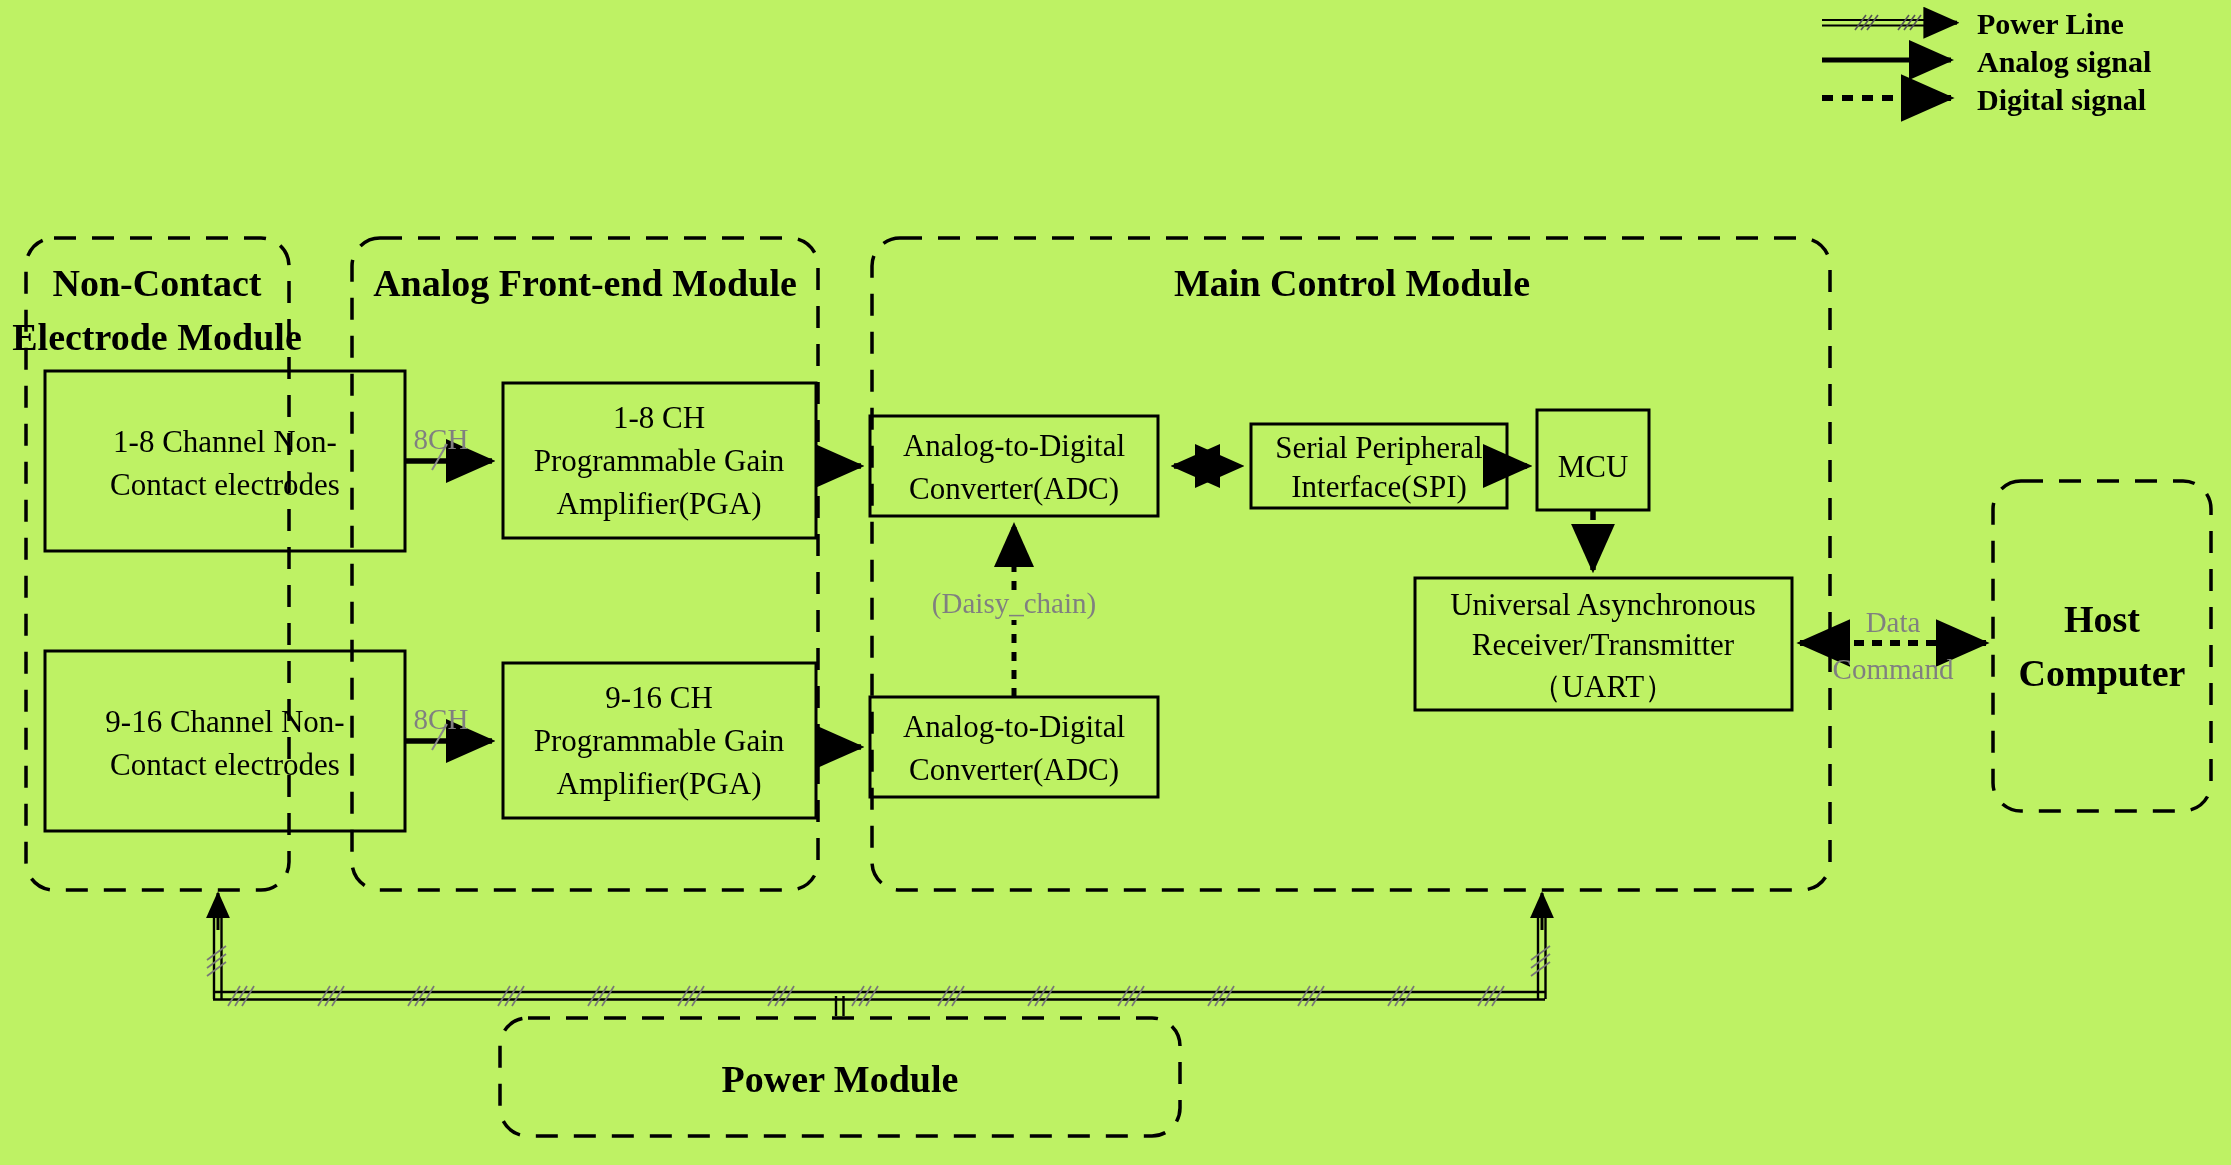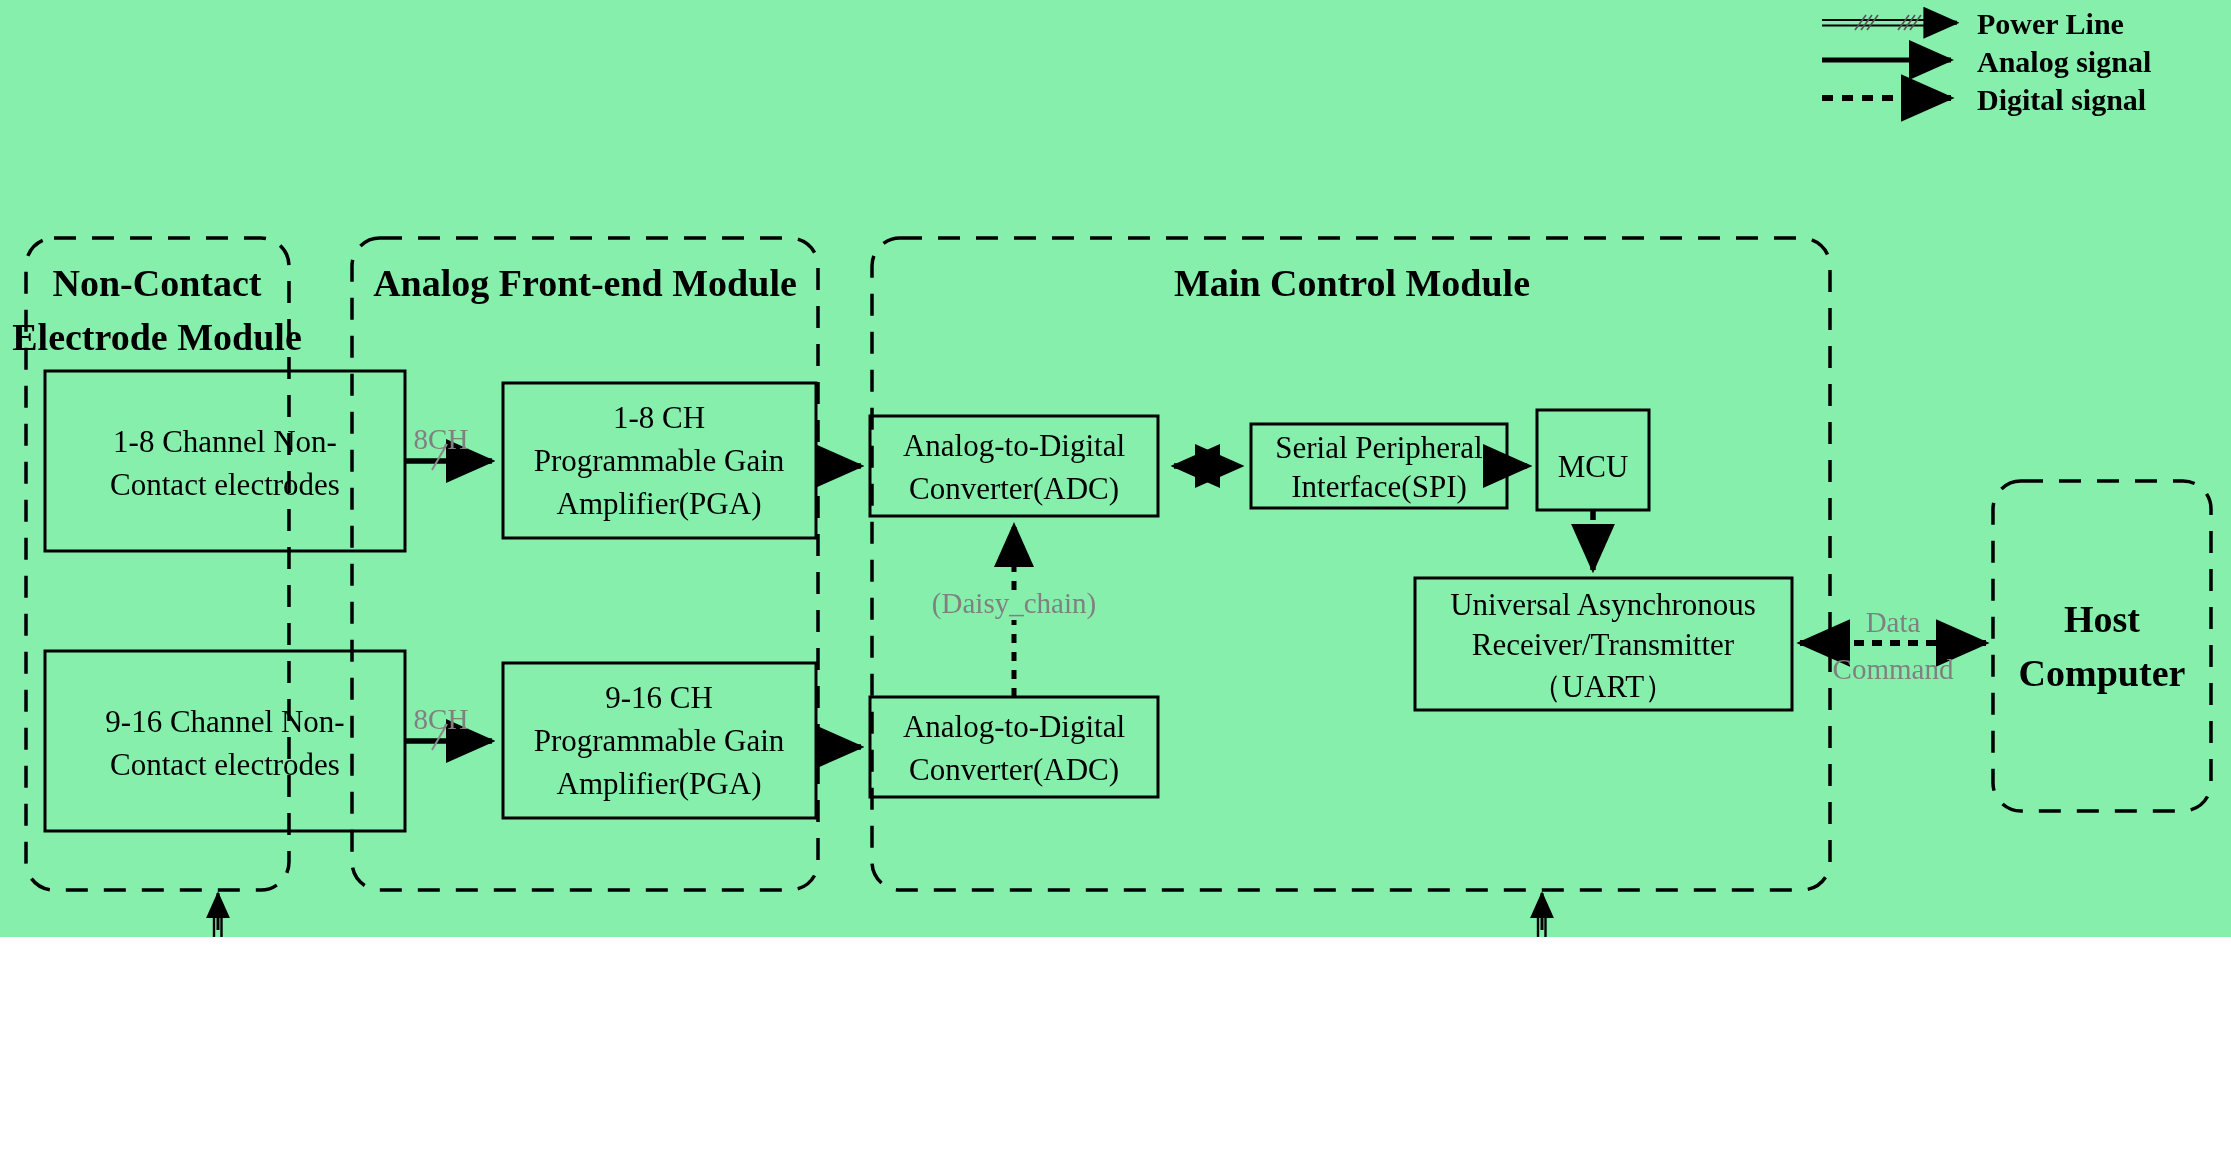--- a/index.html
+++ b/index.html
@@ -3,22 +3,22 @@
 <meta charset="utf-8">
 <style>
   html, body {
     margin: 0;
     padding: 0;
     background: #ffffff;
   }
   #stage {
     position: relative;
     width: 2231px;
-    height: 937px;
-    background: #86efac;
+    height: 1165px;
+    background: #bef264;
     overflow: hidden;
     font-family: "Liberation Serif", "DejaVu Serif", serif;
     text-decoration: underline;
   }
   svg.layer {
     position: absolute;
     left: 0;
     top: 0;
     width: 2231px;
     height: 1165px;

